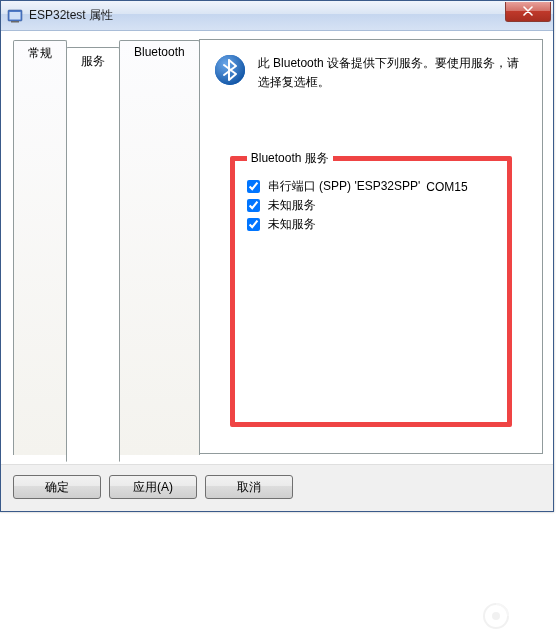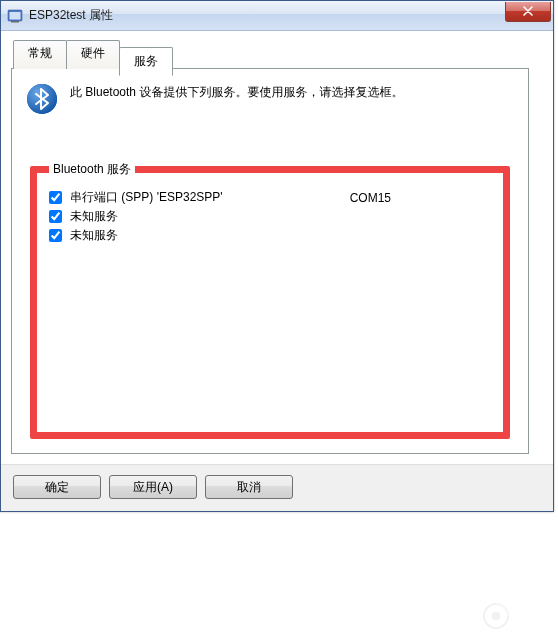--- a/index.html
+++ b/index.html
@@ -54,23 +54,23 @@
     border-radius: 0 0 3px 3px;
     display: flex;
     align-items: center;
     justify-content: center;
     color: #fff;
     cursor: pointer;
   }
   .close-btn svg { display: block; }
   .content-area {
     flex: 1;
-    padding: 8px 24px 10px 10px;
-    display: flex;
-    flex-direction: column;
+    padding: 8px 10px 10px 10px;
+    display: flex;
+    flex-direction: row;
     background: #fff;
   }
   .tabs-row {
     display: flex;
     position: relative;
     z-index: 2;
     margin-left: 2px;
   }
   .tab {
     padding: 4px 14px 4px 14px;
@@ -113,25 +113,25 @@
     width: 32px;
     height: 32px;
     flex-shrink: 0;
   }
   .intro-text {
     font-size: 12px;
     line-height: 1.6;
     flex: 1;
   }
   fieldset.groupbox {
-    border: 7px solid #ef4444;
+    border: 5px solid #ef4444;
     border-radius: 2px;
     padding: 10px 12px 12px 12px;
     flex: 1;
-    margin: 4px;
+    margin: 16px;
   }
   fieldset.groupbox legend {
     padding: 0 4px;
     font-size: 12px;
   }
   .service-row {
     display: flex;
     align-items: center;
     padding: 1px 0;
     font-size: 12px;
@@ -189,22 +189,22 @@
       <svg width="12" height="10" viewBox="0 0 12 10">
         <path d="M2 1 L10 9 M10 1 L2 9" stroke="#fff" stroke-width="1.6" stroke-linecap="round"></path>
       </svg>
     </div>
   </div>
 
   <div class="content-area">
 
     <div class="tabs-row">
       <div class="tab"><span>常规</span></div>
-      <div class="tab"><span>硬件</span></div>
       <div class="tab active"><span>服务</span></div>
+      <div class="tab"><span>Bluetooth</span></div>
     </div>
 
     <div class="tab-panel">
 
       <div class="intro-row">
         <div class="bt-icon">
           <svg width="32" height="32" viewBox="0 0 32 32">
             <circle cx="16" cy="16" r="15" fill="#1666c5"></circle>
             <circle cx="16" cy="16" r="15" fill="url(#g)"></circle>
             <defs>

